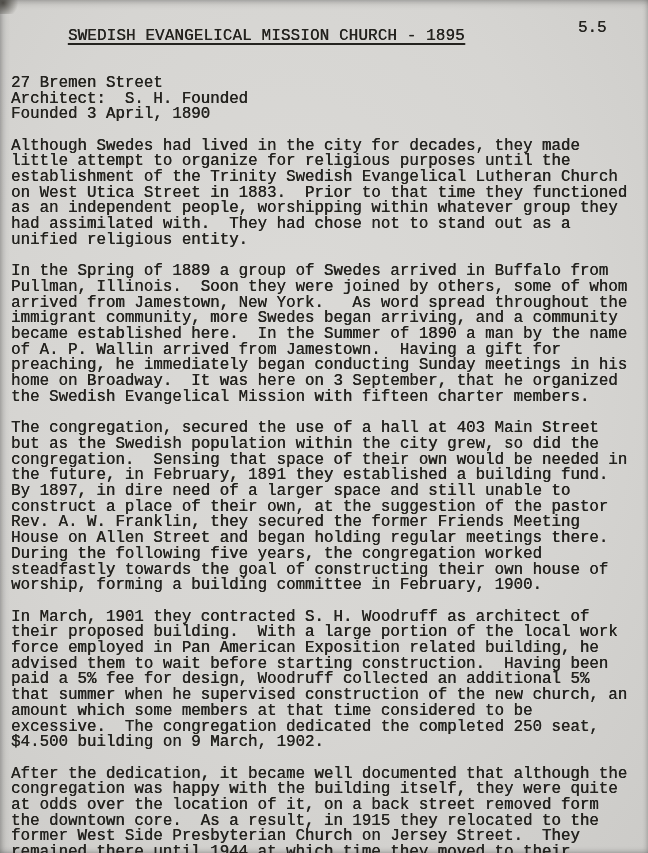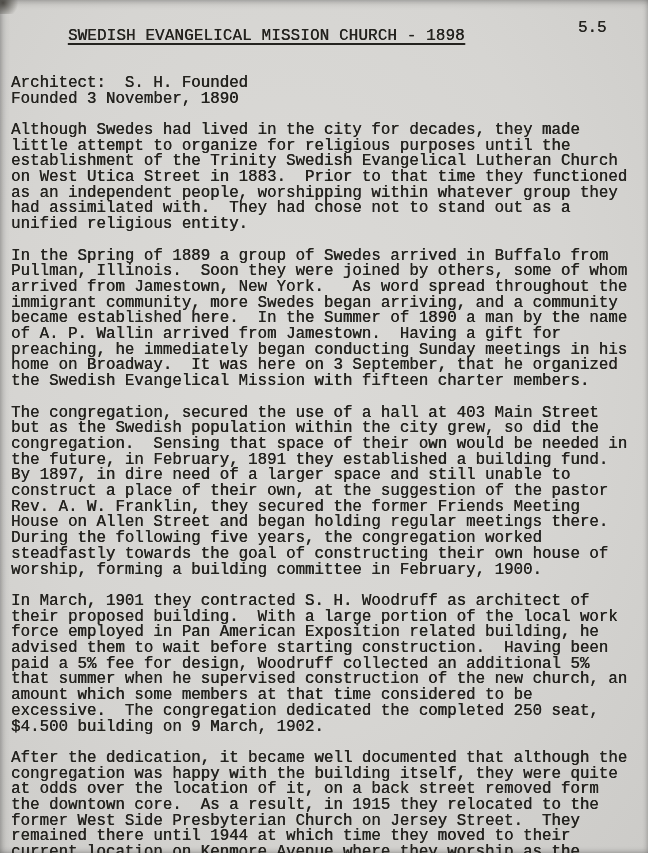--- a/index.html
+++ b/index.html
@@ -69,28 +69,29 @@
 </style>
 </head>
 <body>
 
 <div class="page">
   <div class="scan-smudge"></div>
 
   <div class="text-layer">
 
     <div class="header-row">
-      <h1 class="doc-title">SWEDISH EVANGELICAL MISSION CHURCH - 1898</h1>
+      <h1 class="doc-title">SWEDISH EVANGELICAL MISSION CHURCH - 1895</h1>
       <span class="page-number">5.5</span>
     </div>
 
+    <div class="line">27 Bremen Street</div>
 
     <div class="line">Architect:  S. H. Founded</div>
 
-    <div class="line">Founded 3 November, 1890</div>
+    <div class="line">Founded 3 April, 1890</div>
 
     <p class="para">Although Swedes had lived in the city for decades, they made
 little attempt to organize for religious purposes until the
 establishment of the Trinity Swedish Evangelical Lutheran Church
 on West Utica Street in 1883.  Prior to that time they functioned
 as an independent people, worshipping within whatever group they
 had assimilated with.  They had chose not to stand out as a
 unified religious entity.</p>
 
     <p class="para">In the Spring of 1889 a group of Swedes arrived in Buffalo from

